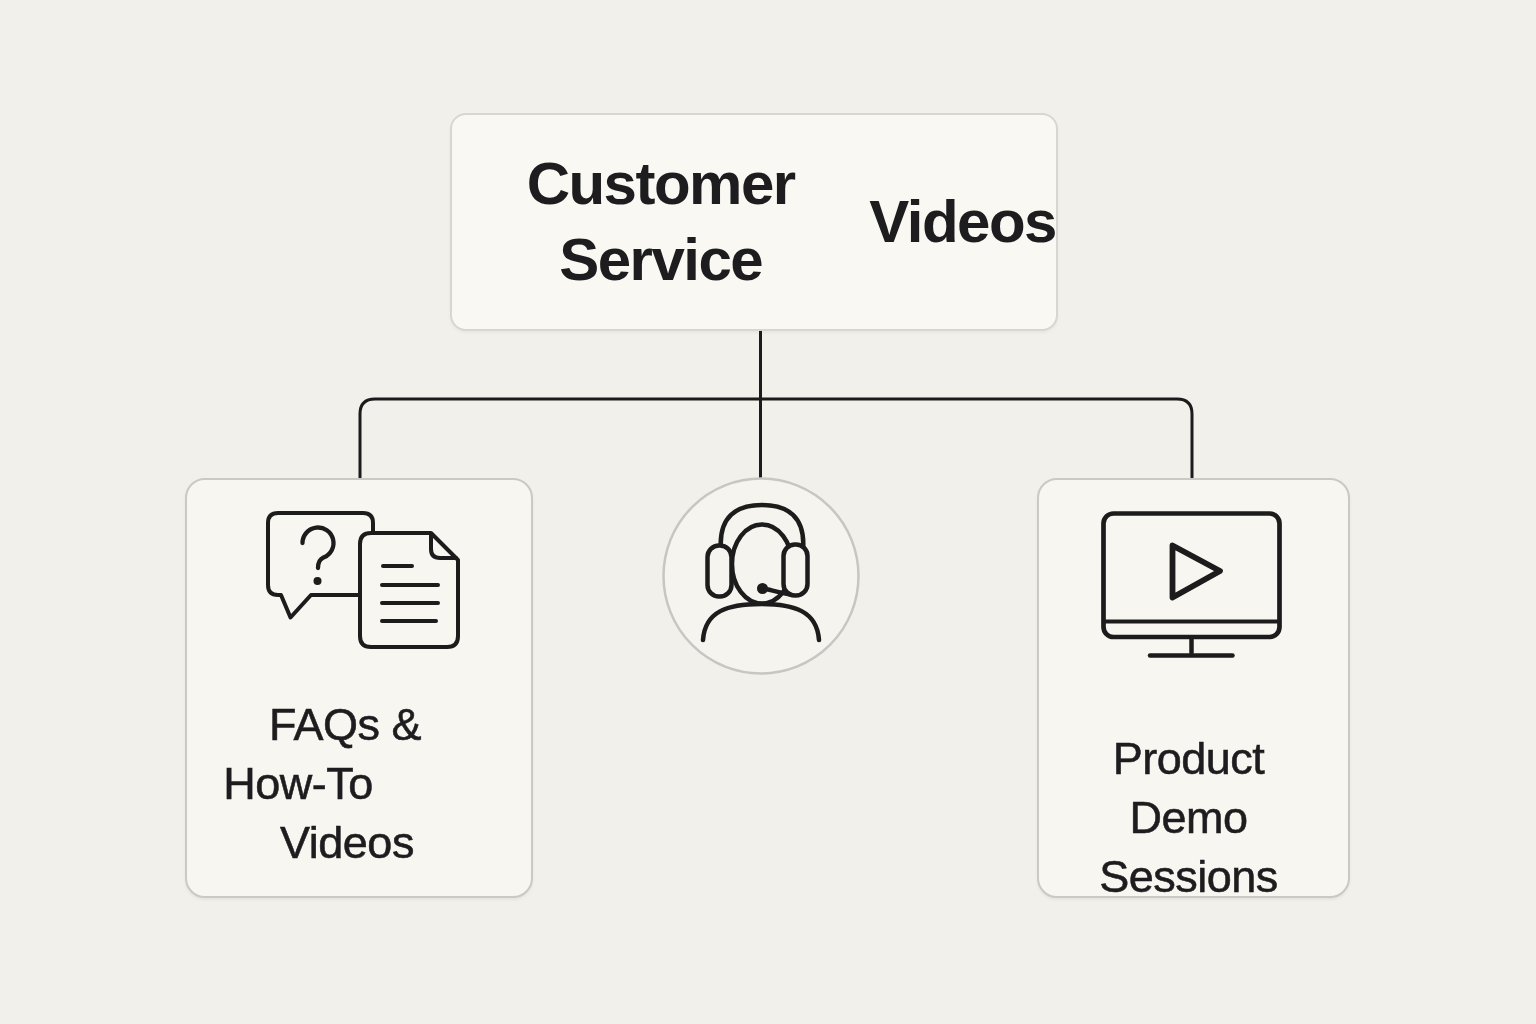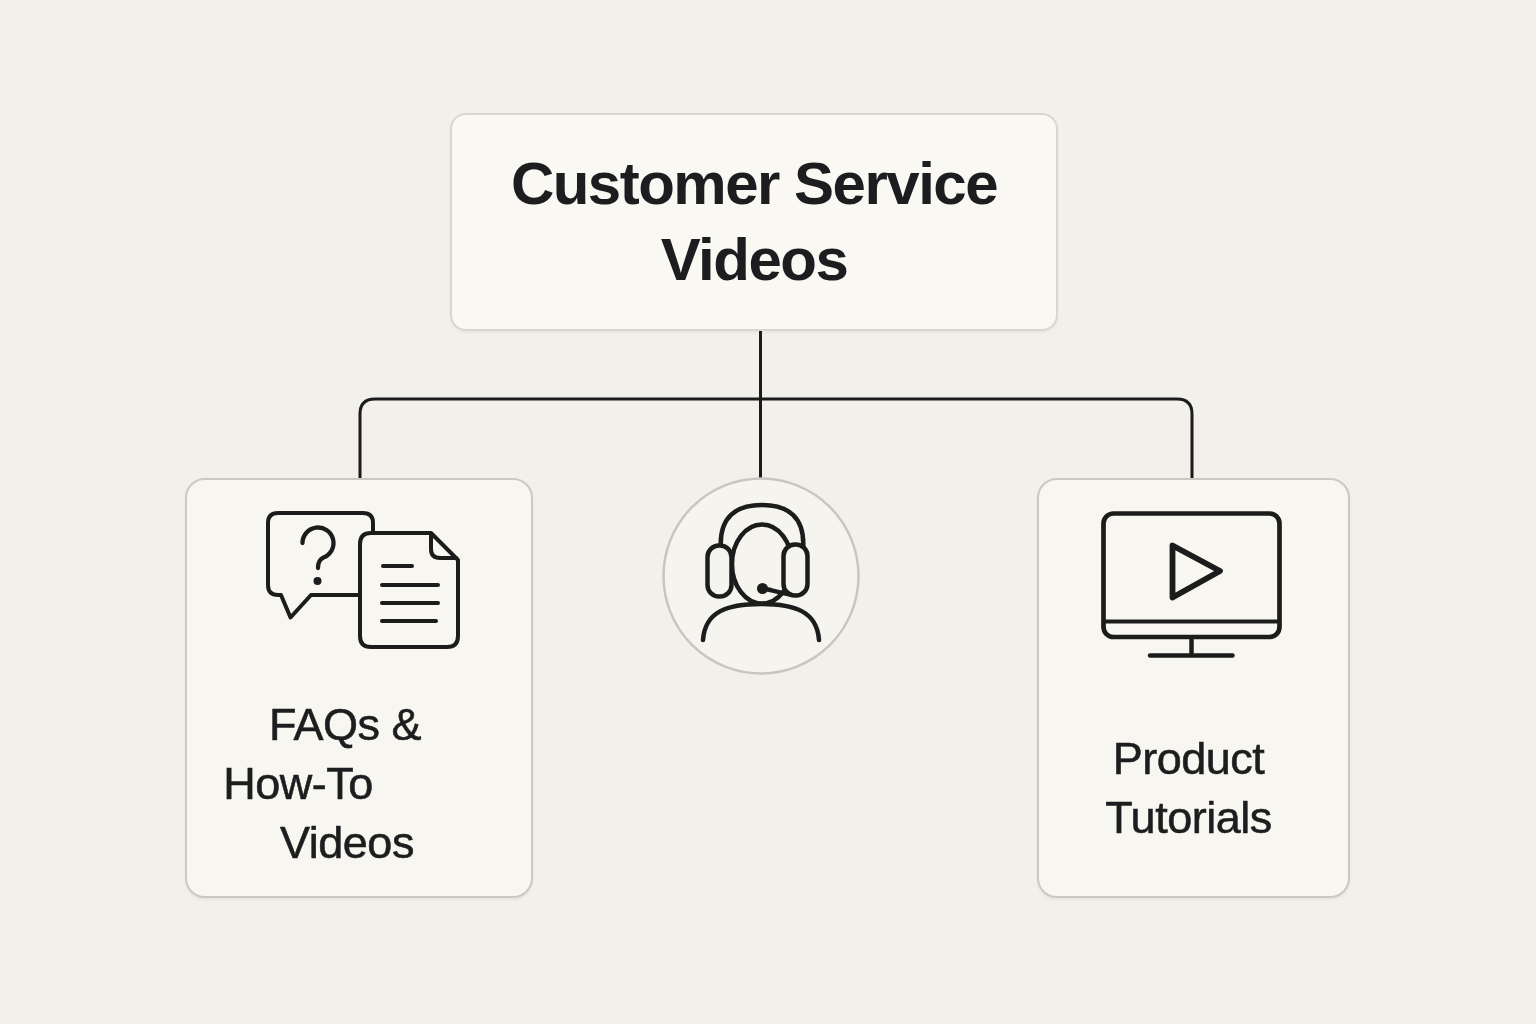--- a/index.html
+++ b/index.html
@@ -5,21 +5,21 @@
   html,body{margin:0;padding:0;background:#f2f0ea;}
   .stage{
     position:relative;width:1536px;height:1024px;overflow:hidden;
     background:#f2f0ea;
     font-family:"Liberation Sans",sans-serif;color:#1d1d1f;
   }
   
   .node-root{
     position:absolute;left:450px;top:113px;width:608px;height:218px;
     box-sizing:border-box;background:#f9f8f3;border:2.5px solid #d8d6d0;border-radius:16px;
-    display:flex;flex-direction:column;align-items:center;justify-content:center;
+    display:flex;flex-direction:row;align-items:center;justify-content:center;
     text-align:center;font-size:60px;font-weight:600;line-height:76px;letter-spacing:-1.5px;
     box-shadow:0 2px 3px rgba(0,0,0,0.04);
   }
   .node-root span{display:block;}
   
   .card{
     position:absolute;top:478px;box-sizing:border-box;
     background:#f7f6f1;border:2.5px solid #cbc9c3;border-radius:20px;
     box-shadow:0 2px 3px rgba(0,0,0,0.05);
   }
@@ -94,16 +94,17 @@
 
   <div class="label label-left">
     <span class="ln1">FAQs &amp;</span>
     <span class="ln2">How-To</span>
     <span class="ln3">Videos</span>
   </div>
 
 
   <div class="label label-right">
     <span>Product</span>
-    <span>Tutorials</span>
+    <span>Demo</span>
+    <span>Sessions</span>
   </div>
 
 </div>
 
 </body></html>

